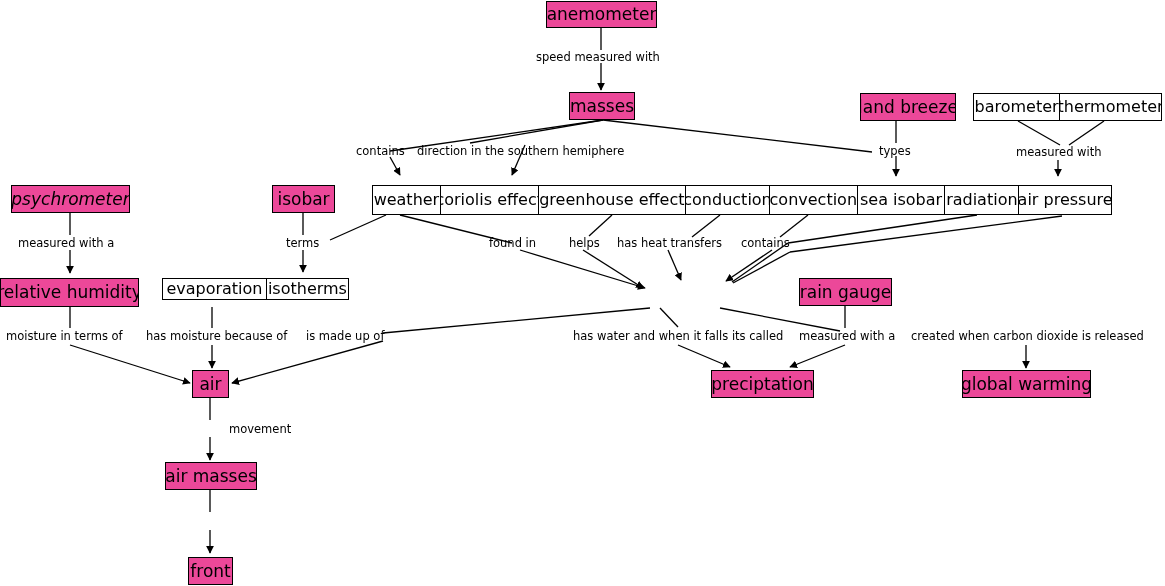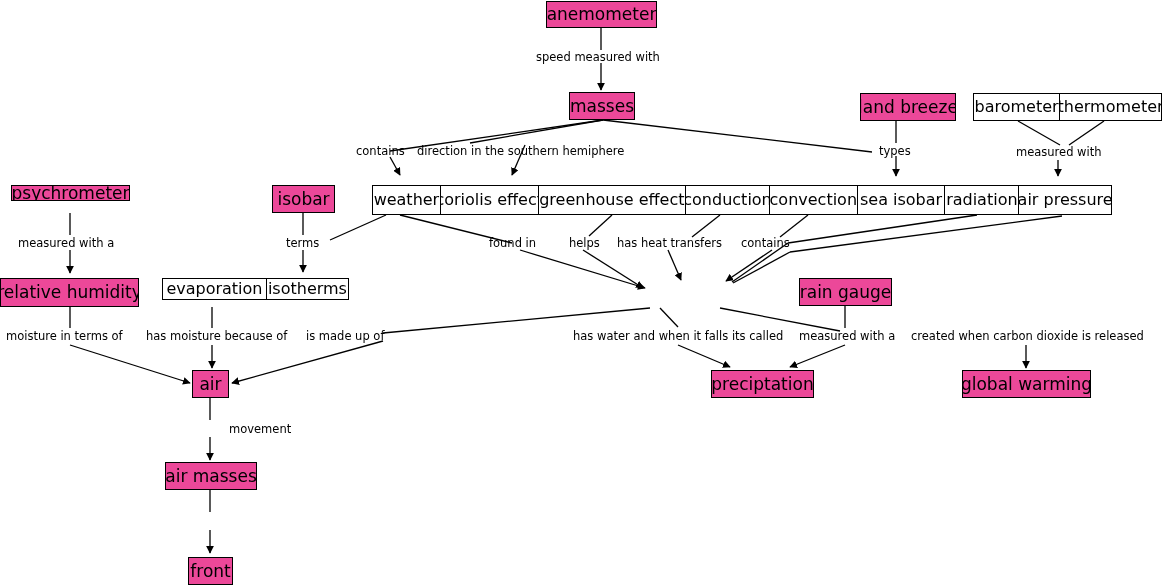--- a/index.html
+++ b/index.html
@@ -168,21 +168,21 @@
 
   <div class="group" style="left:973px; top:93px; width:189px; height:28px;">
     <div class="cell" style="width:87px;">
       <span>barometer</span>
     </div>
     <div class="cell" style="width:102px;">
       <span>thermometer</span>
     </div>
   </div>
 
-  <div class="node" style="left:11px; top:185px; width:119px; height:16px;">
+  <div class="node" style="left:11px; top:185px; width:119px; height:28px;font-style:italic;">
     <span>psychrometer</span>
   </div>
 
   <div class="node" style="left:272px; top:185px; width:63px; height:28px;">
     <span>isobar</span>
   </div>
 
   <div class="group" style="left:372px; top:185px; width:740px; height:30px;">
     <div class="cell" style="width:68px;">
       <span>weather</span>

